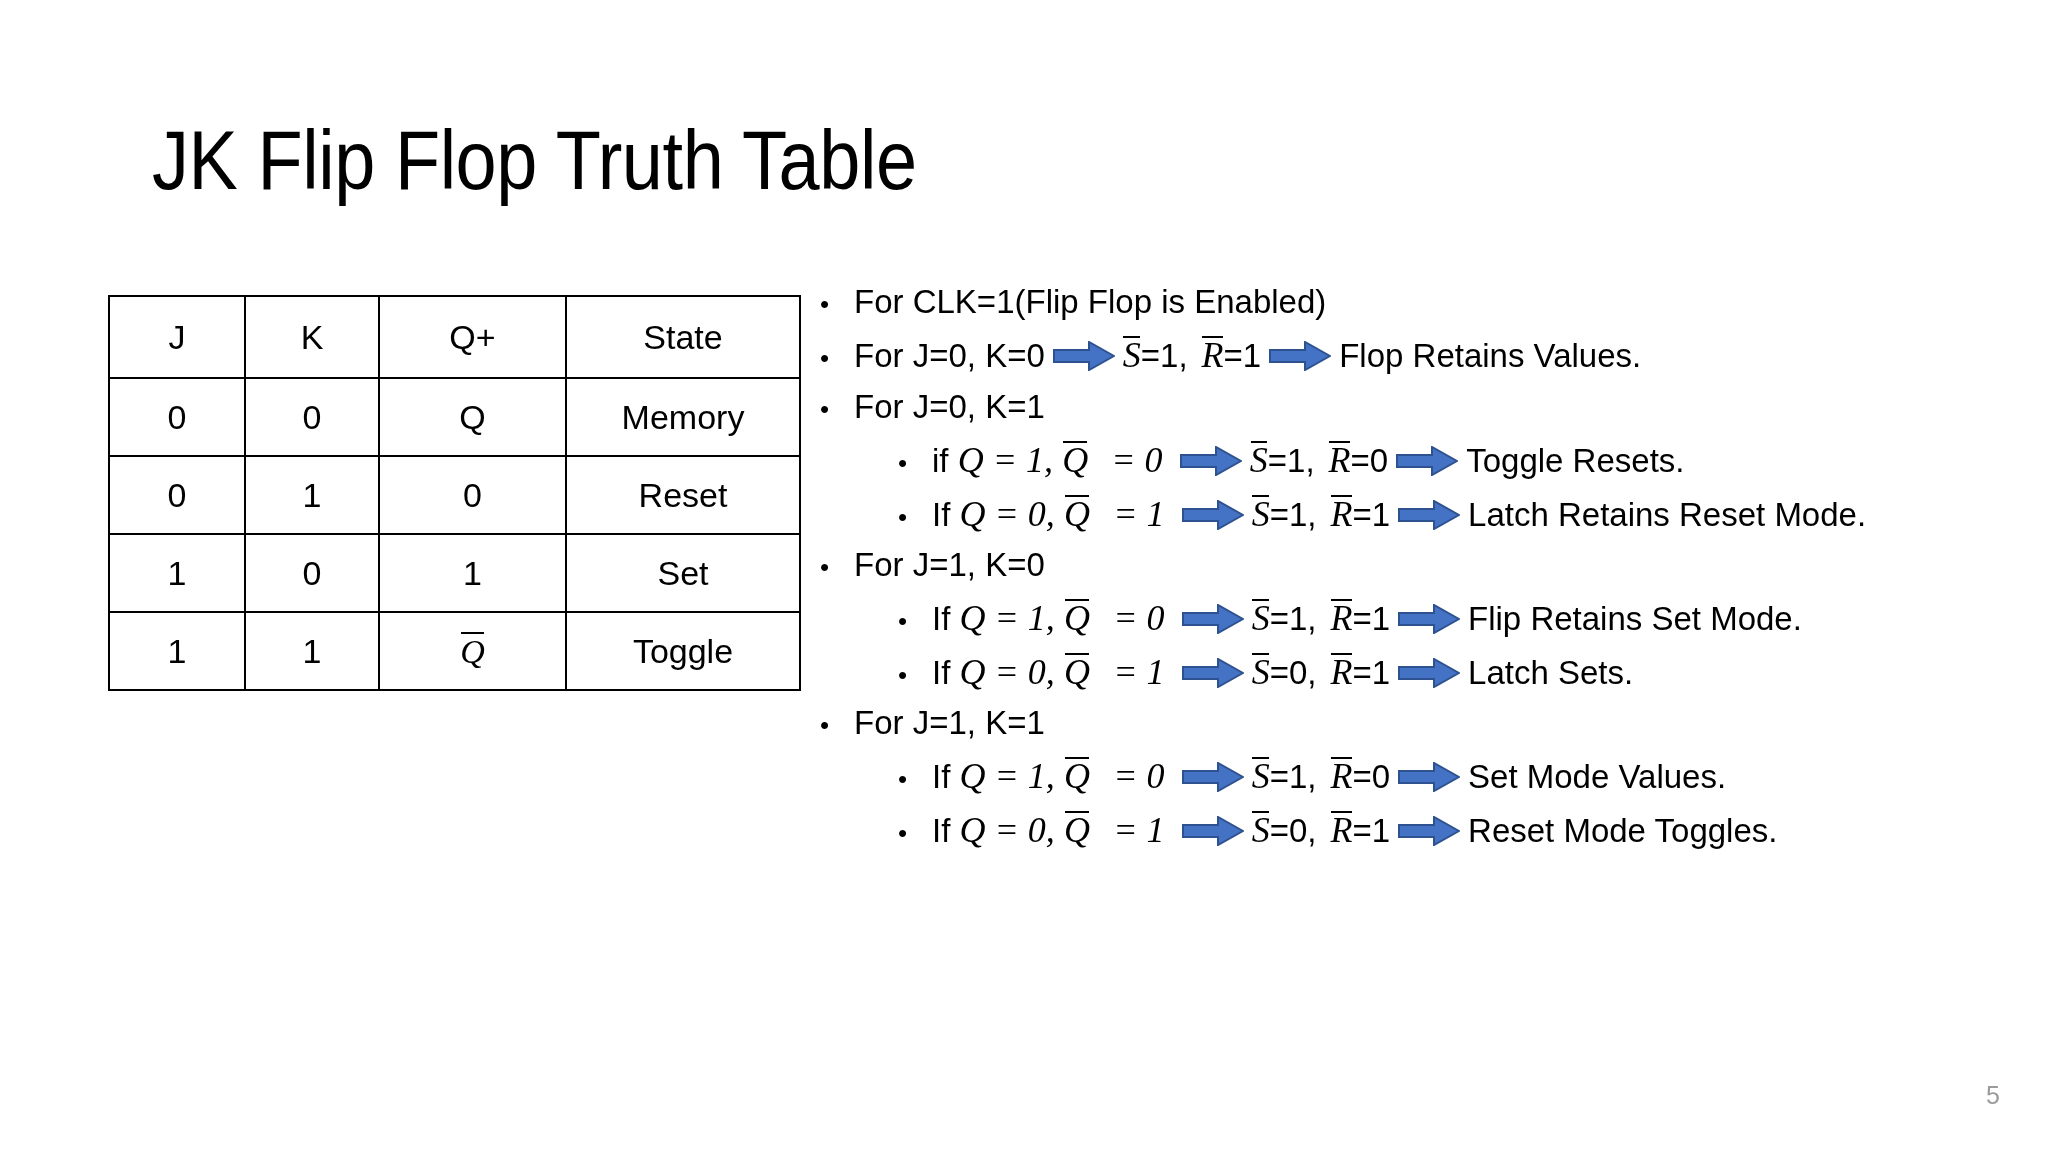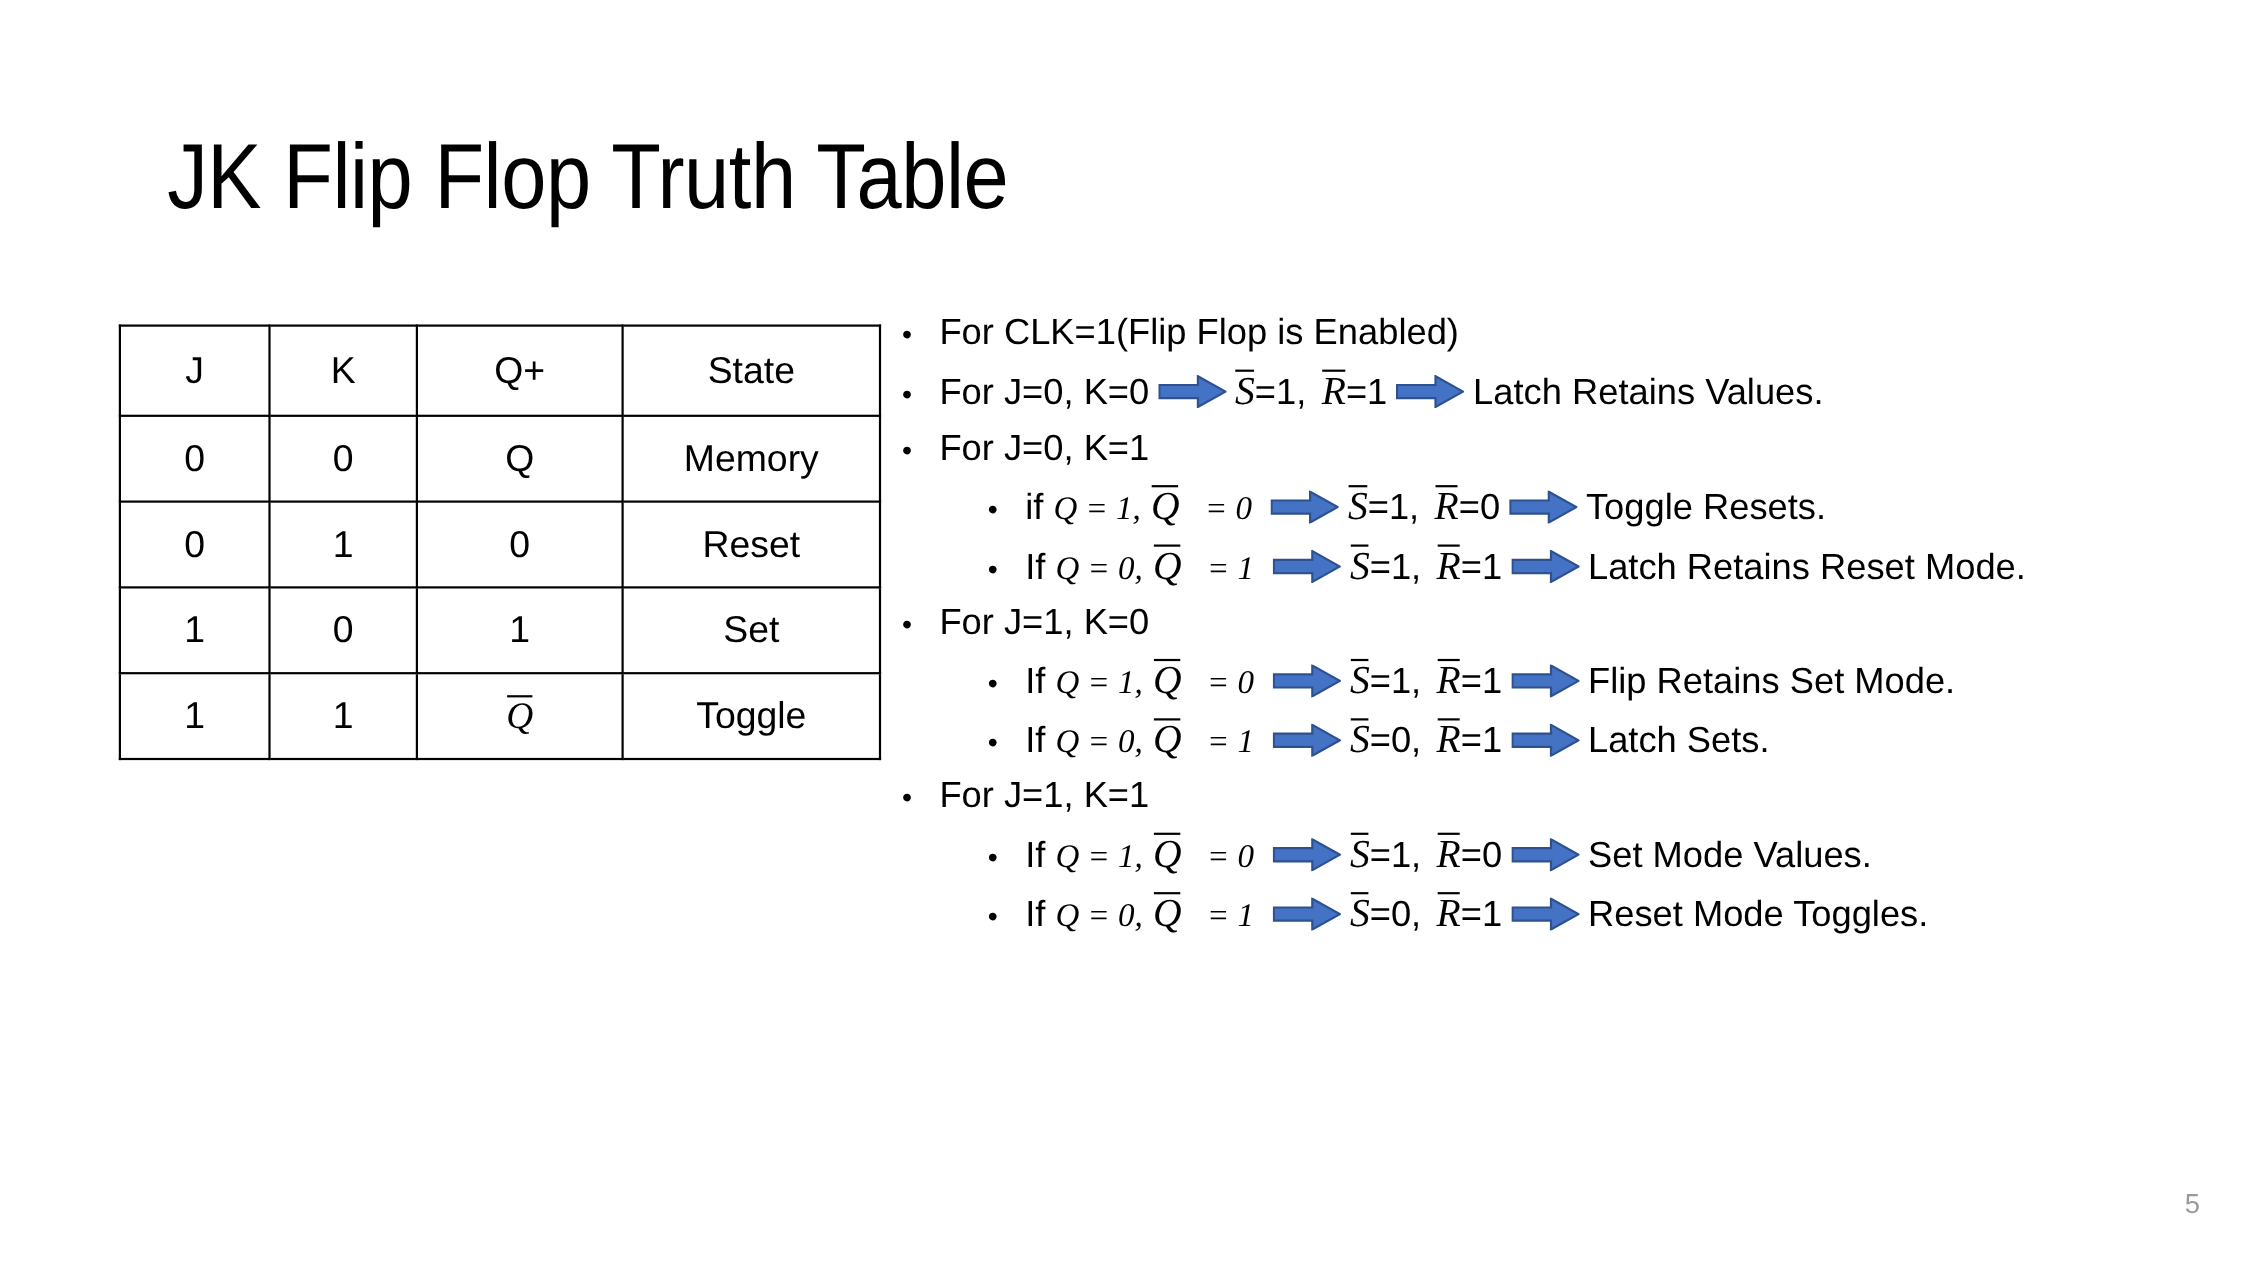--- a/index.html
+++ b/index.html
@@ -87,21 +87,21 @@
     width:34px;
     flex:0 0 34px;
     font-size:26px;
     line-height:1;
     color:#000;
   }
   .txt{display:inline-block;}
   .mth{
     font-family:"Liberation Serif", serif;
     font-style:italic;
-    font-size:30px;
+    font-size:36px;
   }
   .seg{display:inline-block;}
 
   
   .sp-s{display:inline-block;width:14px;}
 
   
   .arrow{
     display:inline-block;
     position:relative;
@@ -165,21 +165,21 @@
       <div class="li lvl1">
         <span class="dot">•</span>
         <span class="txt"><span class="seg">For CLK=1(Flip Flop is Enabled)</span></span>
       </div>
       <div class="li lvl1">
         <span class="dot">•</span>
         <span class="txt"><span class="seg">For J=0, K=0</span><span class="arrow"><svg width="62" height="30" viewBox="0 0 62 30">
               <path d="M1,9 L36,9 L36,1 L61,15 L36,29 L36,21 L1,21 Z" fill="#4472C4" stroke="#2E528F" stroke-width="2" stroke-linejoin="miter"></path>
             </svg></span><span class="ovl" style="font-size: 36px;">S</span><span class="seg">=1,</span><span class="sp-s"></span><span class="ovl" style="font-size: 36px;">R</span><span class="seg">=1</span><span class="arrow"><svg width="62" height="30" viewBox="0 0 62 30">
               <path d="M1,9 L36,9 L36,1 L61,15 L36,29 L36,21 L1,21 Z" fill="#4472C4" stroke="#2E528F" stroke-width="2" stroke-linejoin="miter"></path>
-            </svg></span><span class="seg">Latch Retains Values.</span></span>
+            </svg></span><span class="seg">Flop Retains Values.</span></span>
       </div>
       <div class="li lvl1">
         <span class="dot">•</span>
         <span class="txt"><span class="seg">For J=0, K=1</span></span>
       </div>
       <div class="li lvl2">
         <span class="dot">•</span>
         <span class="txt"><span class="seg">if</span> <span class="mth seg">Q = 1,</span> <span class="ovl" style="font-size: 36px;">Q</span><span class="sp-s"></span> <span class="mth seg">= 0</span> <span class="arrow"><svg width="62" height="30" viewBox="0 0 62 30">
               <path d="M1,9 L36,9 L36,1 L61,15 L36,29 L36,21 L1,21 Z" fill="#4472C4" stroke="#2E528F" stroke-width="2" stroke-linejoin="miter"></path>
             </svg></span><span class="ovl" style="font-size: 36px;">S</span><span class="seg">=1,</span><span class="sp-s"></span><span class="ovl" style="font-size: 36px;">R</span><span class="seg">=0</span><span class="arrow"><svg width="62" height="30" viewBox="0 0 62 30">

